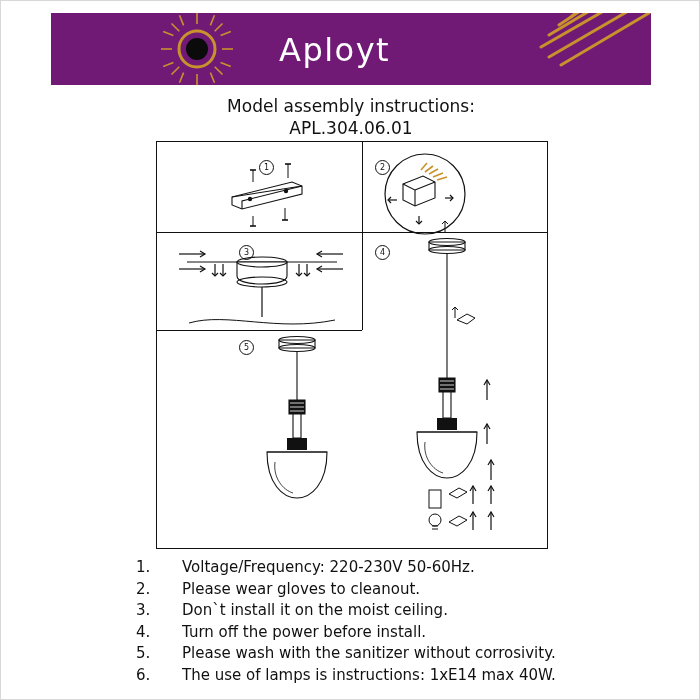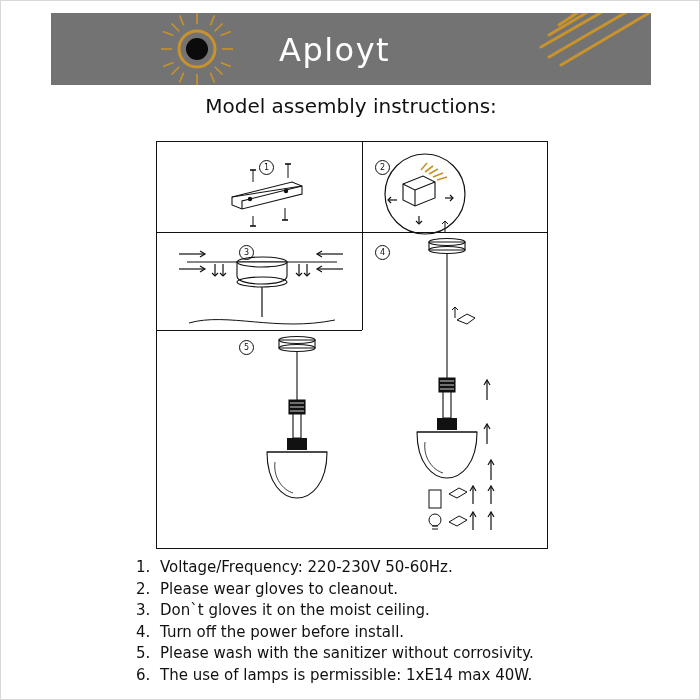--- a/index.html
+++ b/index.html
@@ -23,21 +23,21 @@
     background: #ffffff;
   }
 
   
   .banner {
     position: absolute;
     left: 50px;
     top: 12px;
     width: 600px;
     height: 72px;
-    background: #737373;
+    background: #701a75;
     overflow: hidden;
   }
   .banner-sun {
     position: absolute;
     left: 108px;
     top: -2px;
     width: 76px;
     height: 76px;
   }
   .banner-rays {
@@ -60,21 +60,21 @@
 
   
   .title-block {
     position: absolute;
     left: 0;
     top: 94px;
     width: 700px;
     text-align: center;
   }
   .title-line {
-    font-size: 20px;
+    font-size: 17px;
     color: #111111;
     line-height: 22px;
   }
 
   
   .diagram {
     position: absolute;
     left: 155px;
     top: 140px;
     width: 390px;
@@ -148,20 +148,21 @@
     line-height: 21.5px;
     color: #111111;
   }
   .note-idx {
     width: 24px;
     flex: 0 0 24px;
     text-align: left;
   }
   .note-txt {
     flex: 1 1 auto;
+    margin-left: 22px;
   }
 </style>
 </head>
 <body>
 
 <div class="page">
 
   <div class="banner">
 
     <svg class="banner-sun" viewBox="0 0 76 76">
@@ -197,20 +198,21 @@
         <path d="M196 0 L150 40"></path>
         <path d="M182 0 L162 33"></path>
       </g>
     </svg>
 
     <div class="brand">Aployt</div>
   </div>
 
   <div class="title-block">
     <div class="title-line">Model assembly instructions:</div>
+    <div class="title-line">APL.304.06.01</div>
   </div>
 
   <div class="diagram">
 
     <div class="divider-v"></div>
     <div class="divider-h1"></div>
     <div class="divider-v2"></div>
     <div class="divider-h2"></div>
 
     <div class="step-num" style="left:102px; top:18px;">1</div>
@@ -381,29 +383,29 @@
     <div class="note-row">
       <span class="note-idx">1.</span>
       <span class="note-txt">Voltage/Frequency: 220-230V 50-60Hz.</span>
     </div>
     <div class="note-row">
       <span class="note-idx">2.</span>
       <span class="note-txt">Please wear gloves to cleanout.</span>
     </div>
     <div class="note-row">
       <span class="note-idx">3.</span>
-      <span class="note-txt">Don`t gloves it on the moist ceiling.</span>
+      <span class="note-txt">Don`t install it on the moist ceiling.</span>
     </div>
     <div class="note-row">
       <span class="note-idx">4.</span>
       <span class="note-txt">Turn off the power before install.</span>
     </div>
     <div class="note-row">
       <span class="note-idx">5.</span>
       <span class="note-txt">Please wash with the sanitizer without corrosivity.</span>
     </div>
     <div class="note-row">
       <span class="note-idx">6.</span>
-      <span class="note-txt">The use of lamps is permissible: 1xE14 max 40W.</span>
+      <span class="note-txt">The use of lamps is instructions: 1xE14 max 40W.</span>
     </div>
   </div>
 
 </div>
 
 </body></html>

